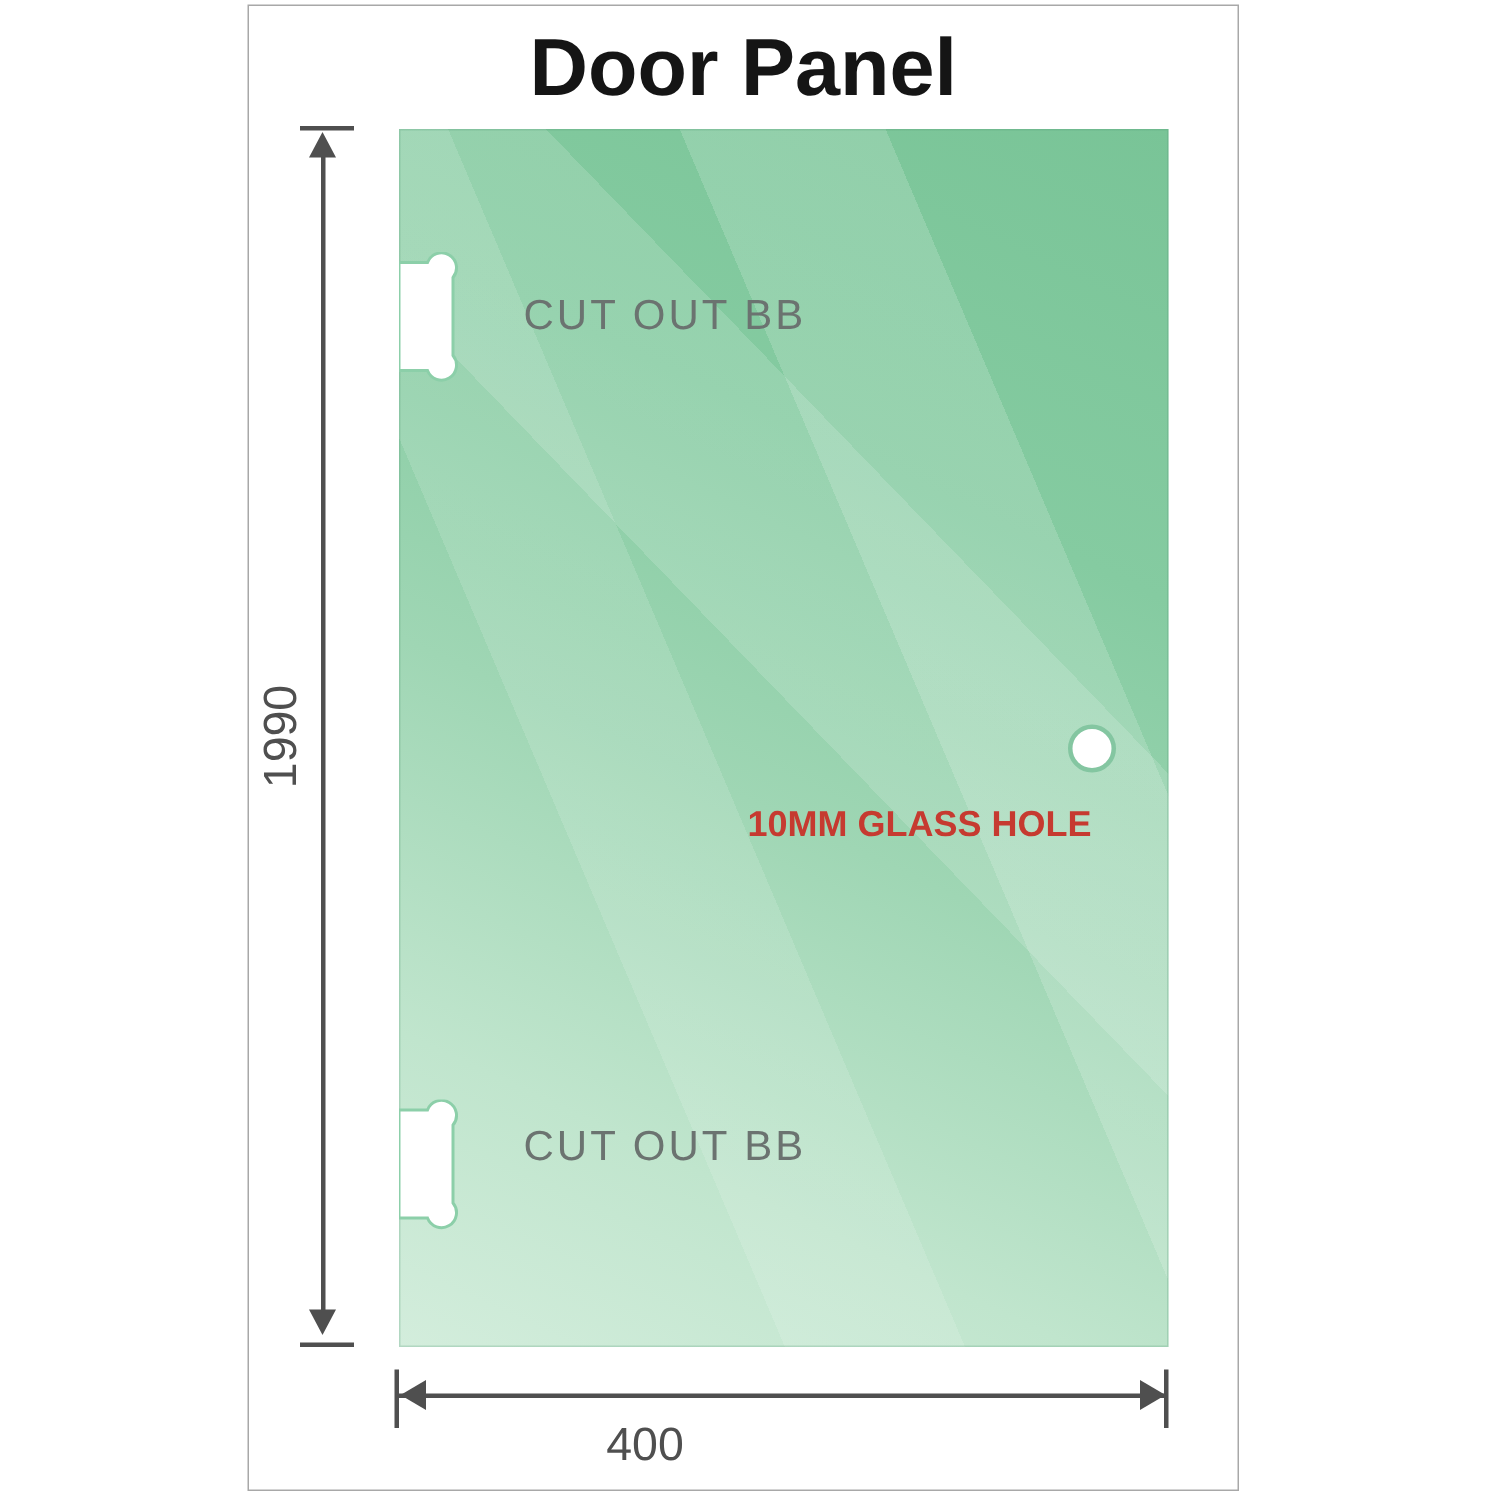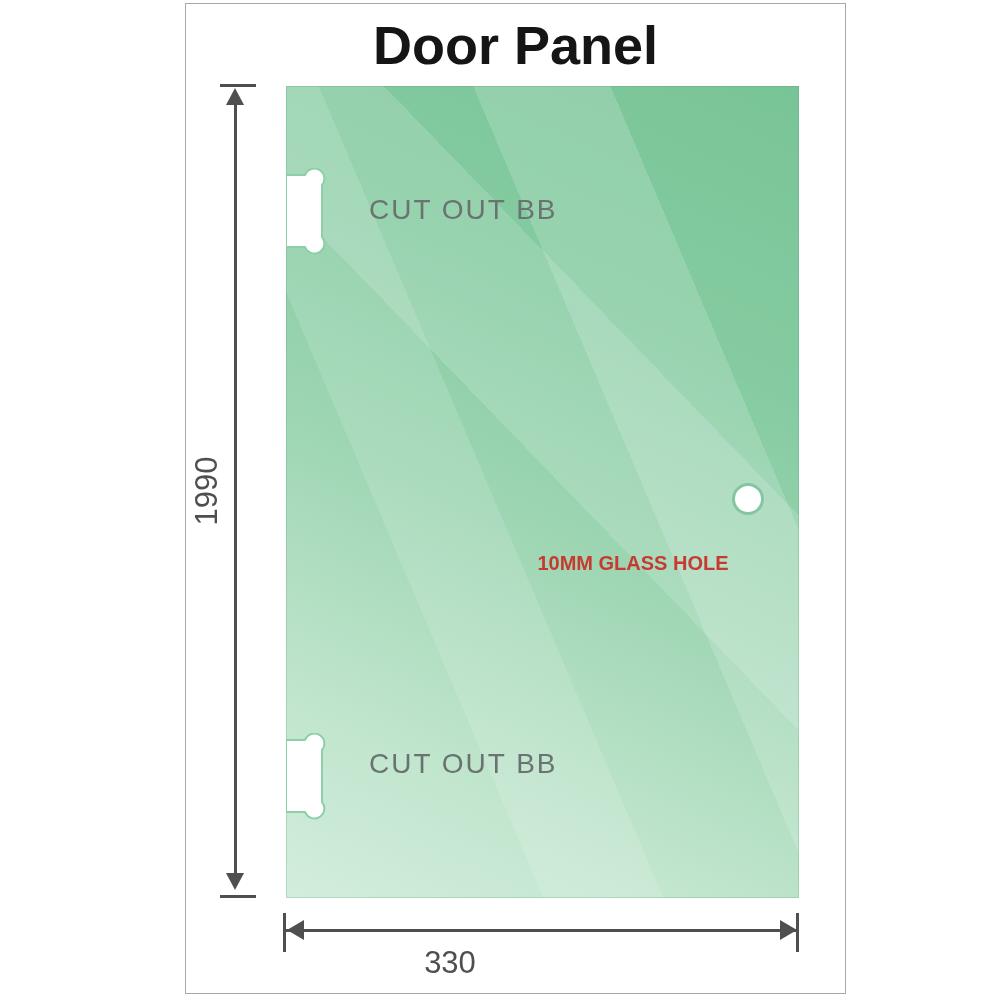--- a/index.html
+++ b/index.html
@@ -4,21 +4,20 @@
 <style>
   html,body{margin:0;padding:0;background:#ffffff;}
   #page{
     position:relative;width:1000px;height:1000px;background:#ffffff;
     font-family:"Liberation Sans", sans-serif;overflow:hidden;
   }
   .card{
     position:absolute;left:165px;top:3px;width:661px;height:991px;
     background:#ffffff;border:1px solid var(--frame-border,#a8a8a8);
     box-sizing:border-box;
-    margin-left:20px;
   }
   .title{
     position:absolute;left:0;top:10px;width:100%;text-align:center;
     font-size:54px;font-weight:700;color:var(--title-color,#151515);
     letter-spacing:0;
   }
   .glass-panel{
     position:absolute;left:100px;top:82px;width:513px;height:812px;
     background:
       linear-gradient(46deg, rgba(255,255,255,0) 0 52%, rgba(255,255,255,.15) 52% 68%, rgba(255,255,255,0) 68% 100%),
@@ -35,22 +34,22 @@
     white-space:nowrap;font-weight:400;
   }
   .cutout-label-top{top:206px;}
   .cutout-label-bottom{top:760px;}
   .glass-hole{
     position:absolute;left:546px;top:479px;width:26px;height:26px;
     background:#ffffff;border:3px solid var(--glass-rim,#84c6a1);border-radius:50%;
     box-sizing:content-box;
   }
   .hole-label{
-    position:absolute;left:447px;top:559px;transform:translate(-50%,-50%);
-    color:var(--label-red,#c63a30);font-size:20px;font-weight:700;white-space:nowrap;
+    position:absolute;left:447px;top:546px;transform:translate(-50%,-50%);
+    color:var(--label-red,#c63a30);font-size:24px;font-weight:700;white-space:nowrap;
   }
   
   .vdim-line{position:absolute;left:48px;top:93px;width:3px;height:783px;background:var(--dim-gray,#4f4f4f);}
   .vdim-cap{position:absolute;left:34px;width:36px;height:3px;background:var(--dim-gray,#4f4f4f);}
   .vdim-cap-top{top:80px;}
   .vdim-cap-bottom{top:891px;}
   .arrow-up{
     position:absolute;left:40px;top:84px;width:0;height:0;
     border-left:9px solid transparent;border-right:9px solid transparent;
     border-bottom:17px solid var(--dim-gray,#4f4f4f);
@@ -115,17 +114,17 @@
       <div class="arrow-down"></div>
       <div class="vdim-label">1990</div>
     </div>
 
     <div>
       <div class="hdim-tick hdim-tick-left"></div>
       <div class="hdim-tick hdim-tick-right"></div>
       <div class="hdim-line"></div>
       <div class="arrow-left"></div>
       <div class="arrow-right"></div>
-      <div class="hdim-label">330</div>
+      <div class="hdim-label">400</div>
     </div>
 
   </div>
 </div>
 
 </body></html>

